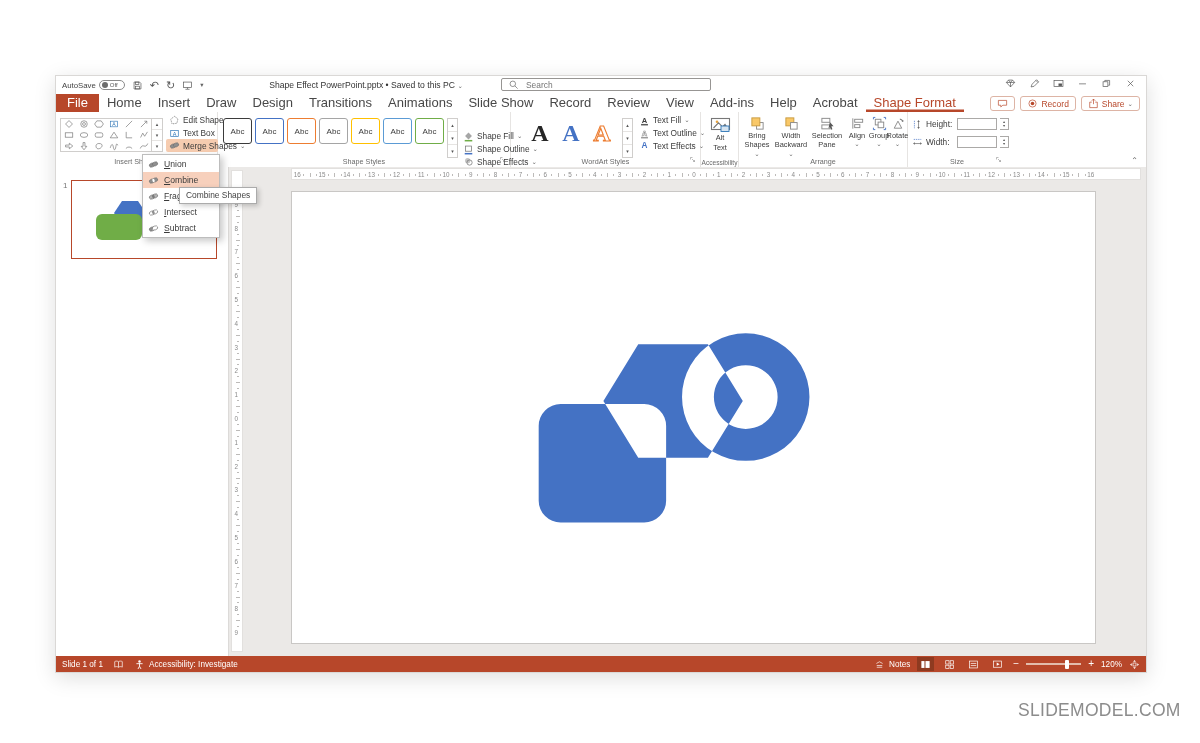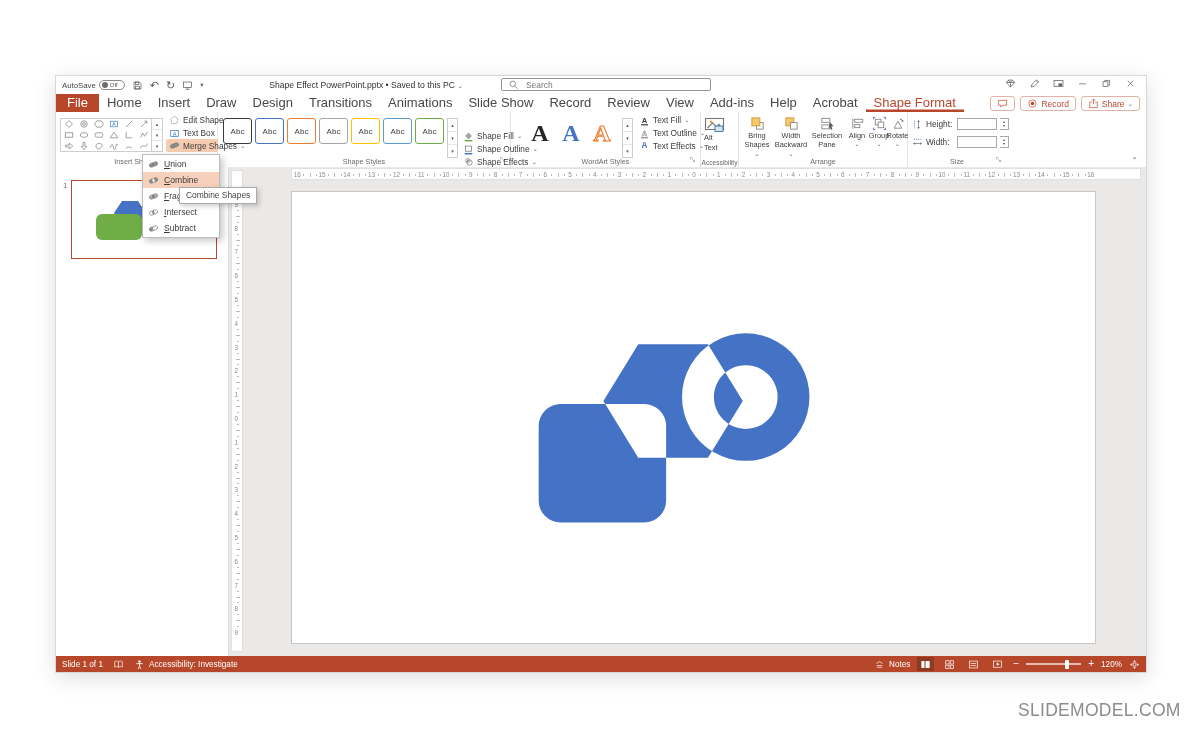--- a/index.html
+++ b/index.html
@@ -40,21 +40,21 @@
   .btncol{position:absolute;display:flex;flex-direction:column}
   .rbtn{height:12.7px;display:flex;align-items:center;gap:3px;font-size:8.3px;padding:0 3px;white-space:nowrap;color:#3b3b3b}
   .rbtn.hl{background:#F6CCB0;border-radius:2px}
   .thumbs{position:absolute;left:5px;top:6px;display:flex;gap:3px}
   .thumb{width:29px;height:26px;border:1px solid;border-radius:3px;background:#fff;display:flex;align-items:center;justify-content:center;font-size:8px;color:#3b3b3b;box-sizing:border-box}
   .sscroll{position:absolute;width:11px;height:40px;border:1px solid #D0CECC;display:flex;flex-direction:column;box-sizing:border-box;top:6px}
   .sscroll span{flex:1;display:flex;align-items:center;justify-content:center;font-size:5px;color:#555;border-bottom:1px solid #E6E4E2}
   .sscroll span:last-child{border-bottom:none}
   .wa{position:absolute;left:14px;top:5px;display:flex;gap:2px}
   .wa .cell{width:29px;height:32px;display:flex;align-items:center;justify-content:center}
-  .altbtn{position:absolute;left:3px;top:5px;width:32px;height:44px;display:flex;flex-direction:column;align-items:flex-start;font-size:7.4px;line-height:1.3;color:#3b3b3b;text-align:center}
+  .altbtn{position:absolute;left:3px;top:5px;width:32px;height:44px;display:flex;flex-direction:column;align-items:center;font-size:7.4px;line-height:1.3;color:#3b3b3b;text-align:center}
   .abtn{position:absolute;top:4px;display:flex;flex-direction:column;align-items:center;font-size:7.4px;line-height:1.25;text-align:center;color:#3b3b3b}
   .szrow{position:absolute;left:4px;display:flex;align-items:center;gap:3px;font-size:8.3px}
   .szinput{width:40px;height:12px;border:1px solid #ABA9A7;background:#fff;box-sizing:border-box;font-size:8px;padding:0 2px;font-family:inherit}
   .spin{width:9px;height:12px;border:1px solid #ABA9A7;border-left:none;display:flex;flex-direction:column;align-items:center;justify-content:center;font-size:4.2px;color:#555;box-sizing:border-box;line-height:1}
   .collapse{position:absolute;right:8px;bottom:2px;font-size:8px;color:#666}
   
   .menu{position:absolute;left:86px;top:78px;width:76px;background:#fff;border:1px solid #BDBDBD;box-shadow:3px 3px 7px rgba(0,0,0,.22);z-index:50;padding:1px 0}
   .mi{height:16px;display:flex;align-items:center;gap:5px;padding:0 5px;font-size:8.6px;color:#3b3b3b}
   .mi.active{background:#F7D0BC}
   .mi u{text-decoration:underline}

